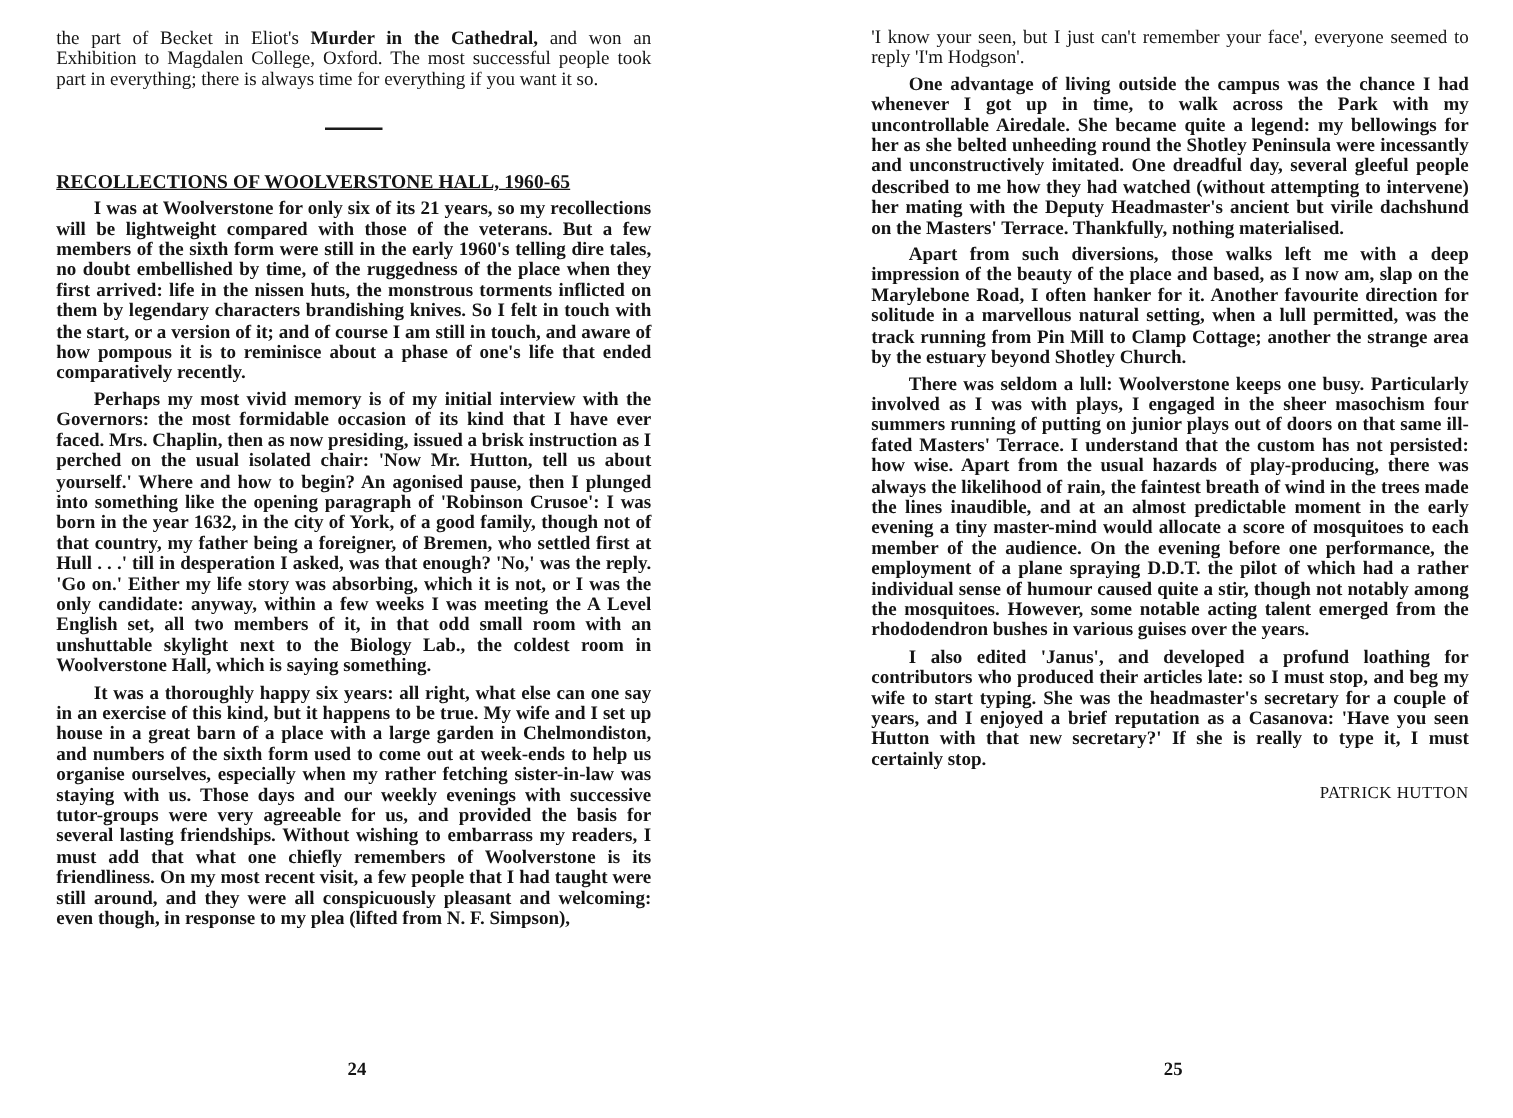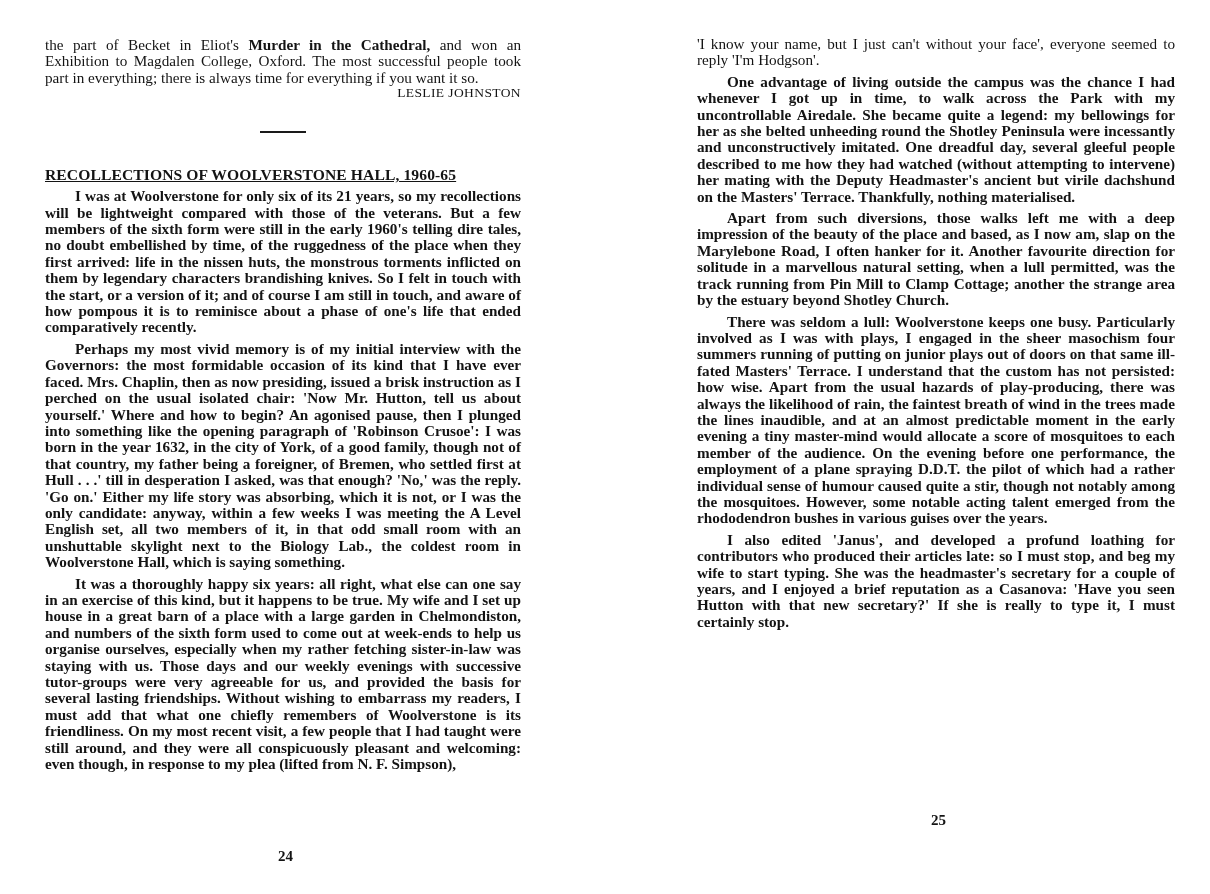--- a/index.html
+++ b/index.html
@@ -1,43 +1,43 @@
 <!DOCTYPE html>
 <html><head>
 <meta charset="utf-8">
 <style>
   html, body { margin:0; padding:0; background:#ffffff; }
   body { width:1210px; height:894px; position:relative; overflow:hidden;
          font-family:"Liberation Serif", "DejaVu Serif", serif; color:#141414; }
-  .page { position:absolute; top:0; height:736px;margin-top:14px; }
+  .page { position:absolute; top:0; height:736px; }
   .page.left { left:45px; width:476px; }
   .page.right { left:697px; width:478px; }
   .txt { font-size:15.2px; line-height:16.4px; text-align:justify; margin:0; }
   .para { text-indent:30px; margin:0 0 5px 0;font-weight:bold; }
   .noindent { text-indent:0; }
   .sig { text-align:right; font-size:13.5px; letter-spacing:0.4px; margin:0; }
   .rule { width:46px; height:0; border-top:2px solid #1a1a1a; margin:0 auto; }
   .heading { font-weight:bold; font-size:15.6px; letter-spacing:0.1px; margin:0;text-decoration:underline; }
   .pagenum { position:absolute; font-size:15px; font-weight:bold; }
   b { font-weight:bold; }
 </style>
 </head>
 <body>
 
 <div class="page left">
   <p class="txt noindent" style="margin-top:23px;"><span>the part of Becket in Eliot's </span><b>Murder in the Cathedral,</b><span> and won an Exhibition to Magdalen College, Oxford. The most successful people took part in everything; there is always time for everything if you want it so.</span></p>
-  <p class="sig" style="margin-top:-1px;">LESLIE JOHNSTON</p>
   <div class="rule" style="margin-top:30px;"></div>
   <h2 class="heading" style="margin-top:33px;margin-bottom:4px;">RECOLLECTIONS OF WOOLVERSTONE HALL, 1960-65</h2>
   <p class="txt para">I was at Woolverstone for only six of its 21 years, so my recollections will be lightweight compared with those of the veterans. But a few members of the sixth form were still in the early 1960's telling dire tales, no doubt embellished by time, of the ruggedness of the place when they first arrived: life in the nissen huts, the monstrous torments inflicted on them by legendary characters brandishing knives. So I felt in touch with the start, or a version of it; and of course I am still in touch, and aware of how pompous it is to reminisce about a phase of one's life that ended comparatively recently.</p>
   <p class="txt para">Perhaps my most vivid memory is of my initial interview with the Governors: the most formidable occasion of its kind that I have ever faced. Mrs. Chaplin, then as now presiding, issued a brisk instruction as I perched on the usual isolated chair: 'Now Mr. Hutton, tell us about yourself.' Where and how to begin? An agonised pause, then I plunged into something like the opening paragraph of 'Robinson Crusoe': I was born in the year 1632, in the city of York, of a good family, though not of that country, my father being a foreigner, of Bremen, who settled first at Hull . . .' till in desperation I asked, was that enough? 'No,' was the reply. 'Go on.' Either my life story was absorbing, which it is not, or I was the only candidate: anyway, within a few weeks I was meeting the A Level English set, all two members of it, in that odd small room with an unshuttable skylight next to the Biology Lab., the coldest room in Woolverstone Hall, which is saying something.</p>
   <p class="txt para">It was a thoroughly happy six years: all right, what else can one say in an exercise of this kind, but it happens to be true. My wife and I set up house in a great barn of a place with a large garden in Chelmondiston, and numbers of the sixth form used to come out at week-ends to help us organise ourselves, especially when my rather fetching sister-in-law was staying with us. Those days and our weekly evenings with successive tutor-groups were very agreeable for us, and provided the basis for several lasting friendships. Without wishing to embarrass my readers, I must add that what one chiefly remembers of Woolverstone is its friendliness. On my most recent visit, a few people that I had taught were still around, and they were all conspicuously pleasant and welcoming: even though, in response to my plea (lifted from N. F. Simpson),</p>
 </div>
 <div class="pagenum" style="left:278px;top:848px;">24</div>
 
 <div class="page right">
-  <p class="txt noindent" style="margin-top:22px;margin-bottom:5px;">'I know your name, but I just can't without your face', everyone seemed to reply 'I'm Hodgson'.</p>
+  <p class="txt noindent" style="margin-top:22px;margin-bottom:5px;">'I know your seen, but I just can't remember your face', everyone seemed to reply 'I'm Hodgson'.</p>
   <p class="txt para">One advantage of living outside the campus was the chance I had whenever I got up in time, to walk across the Park with my uncontrollable Airedale. She became quite a legend: my bellowings for her as she belted unheeding round the Shotley Peninsula were incessantly and unconstructively imitated. One dreadful day, several gleeful people described to me how they had watched (without attempting to intervene) her mating with the Deputy Headmaster's ancient but virile dachshund on the Masters' Terrace. Thankfully, nothing materialised.</p>
   <p class="txt para">Apart from such diversions, those walks left me with a deep impression of the beauty of the place and based, as I now am, slap on the Marylebone Road, I often hanker for it. Another favourite direction for solitude in a marvellous natural setting, when a lull permitted, was the track running from Pin Mill to Clamp Cottage; another the strange area by the estuary beyond Shotley Church.</p>
   <p class="txt para">There was seldom a lull: Woolverstone keeps one busy. Particularly involved as I was with plays, I engaged in the sheer masochism four summers running of putting on junior plays out of doors on that same ill-fated Masters' Terrace. I understand that the custom has not persisted: how wise. Apart from the usual hazards of play-producing, there was always the likelihood of rain, the faintest breath of wind in the trees made the lines inaudible, and at an almost predictable moment in the early evening a tiny master-mind would allocate a score of mosquitoes to each member of the audience. On the evening before one performance, the employment of a plane spraying D.D.T. the pilot of which had a rather individual sense of humour caused quite a stir, though not notably among the mosquitoes. However, some notable acting talent emerged from the rhododendron bushes in various guises over the years.</p>
   <p class="txt para">I also edited 'Janus', and developed a profund loathing for contributors who produced their articles late: so I must stop, and beg my wife to start typing. She was the headmaster's secretary for a couple of years, and I enjoyed a brief reputation as a Casanova: 'Have you seen Hutton with that new secretary?' If she is really to type it, I must certainly stop.</p>
+  <p class="sig" style="margin-top:10px;">PATRICK HUTTON</p>
 </div>
-<div class="pagenum" style="left:931px;top:812px;">25</div>
+<div class="pagenum" style="left:931px;top:848px;">25</div>
 
 </body></html>

